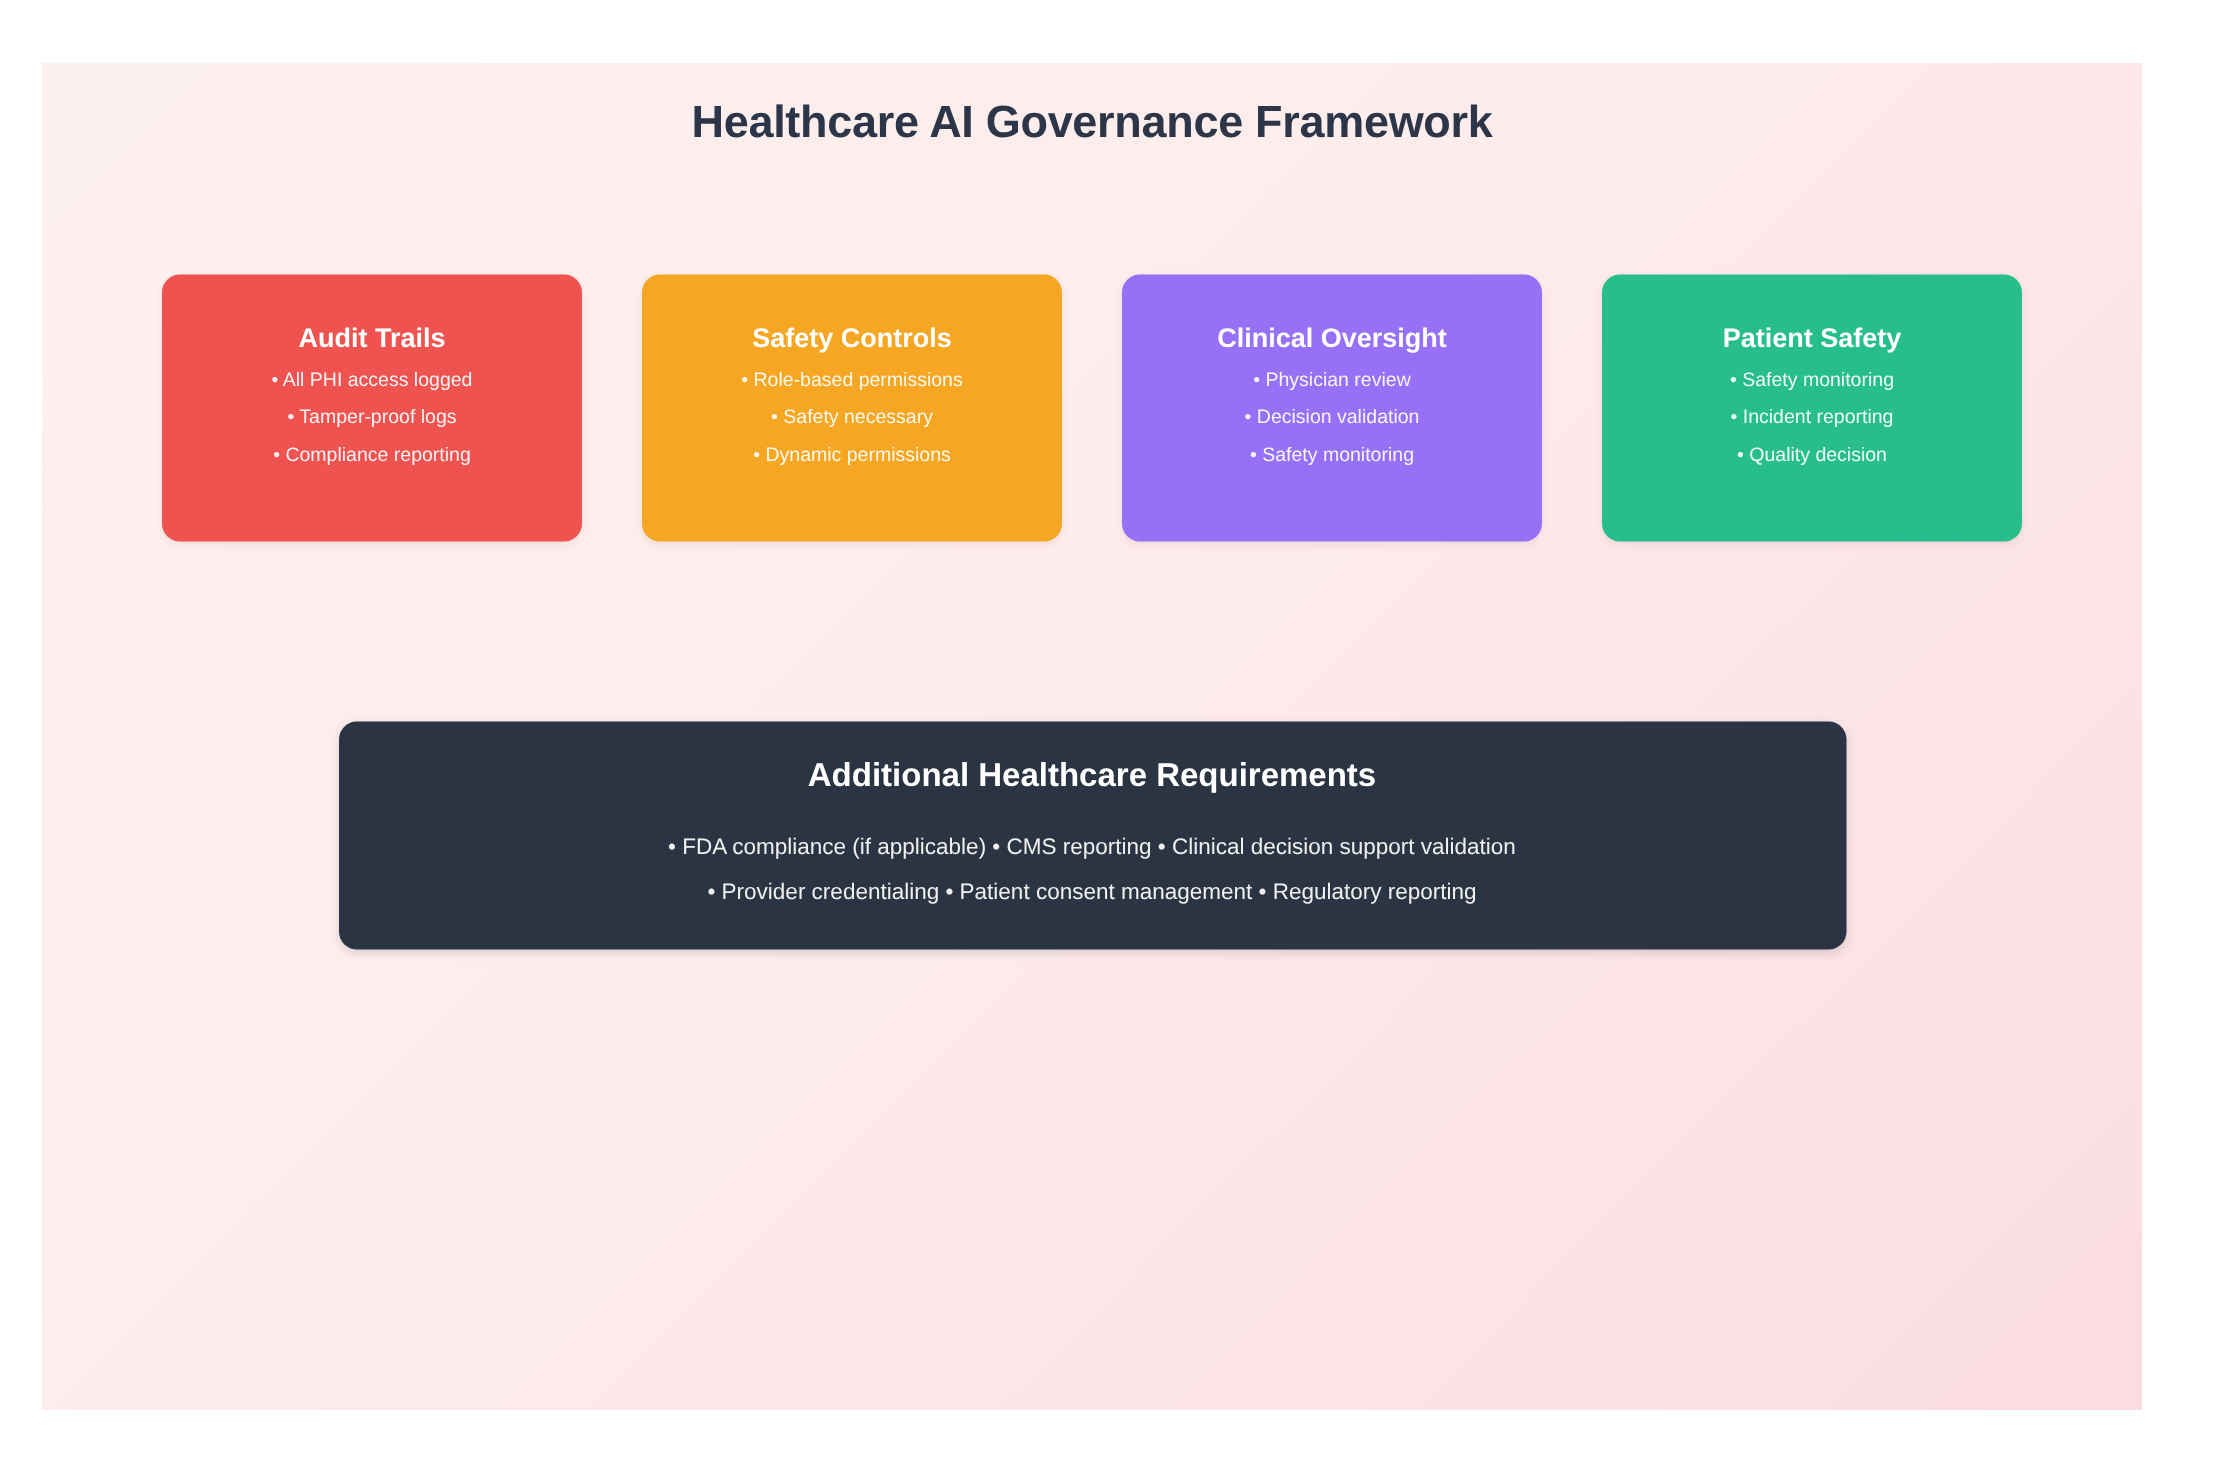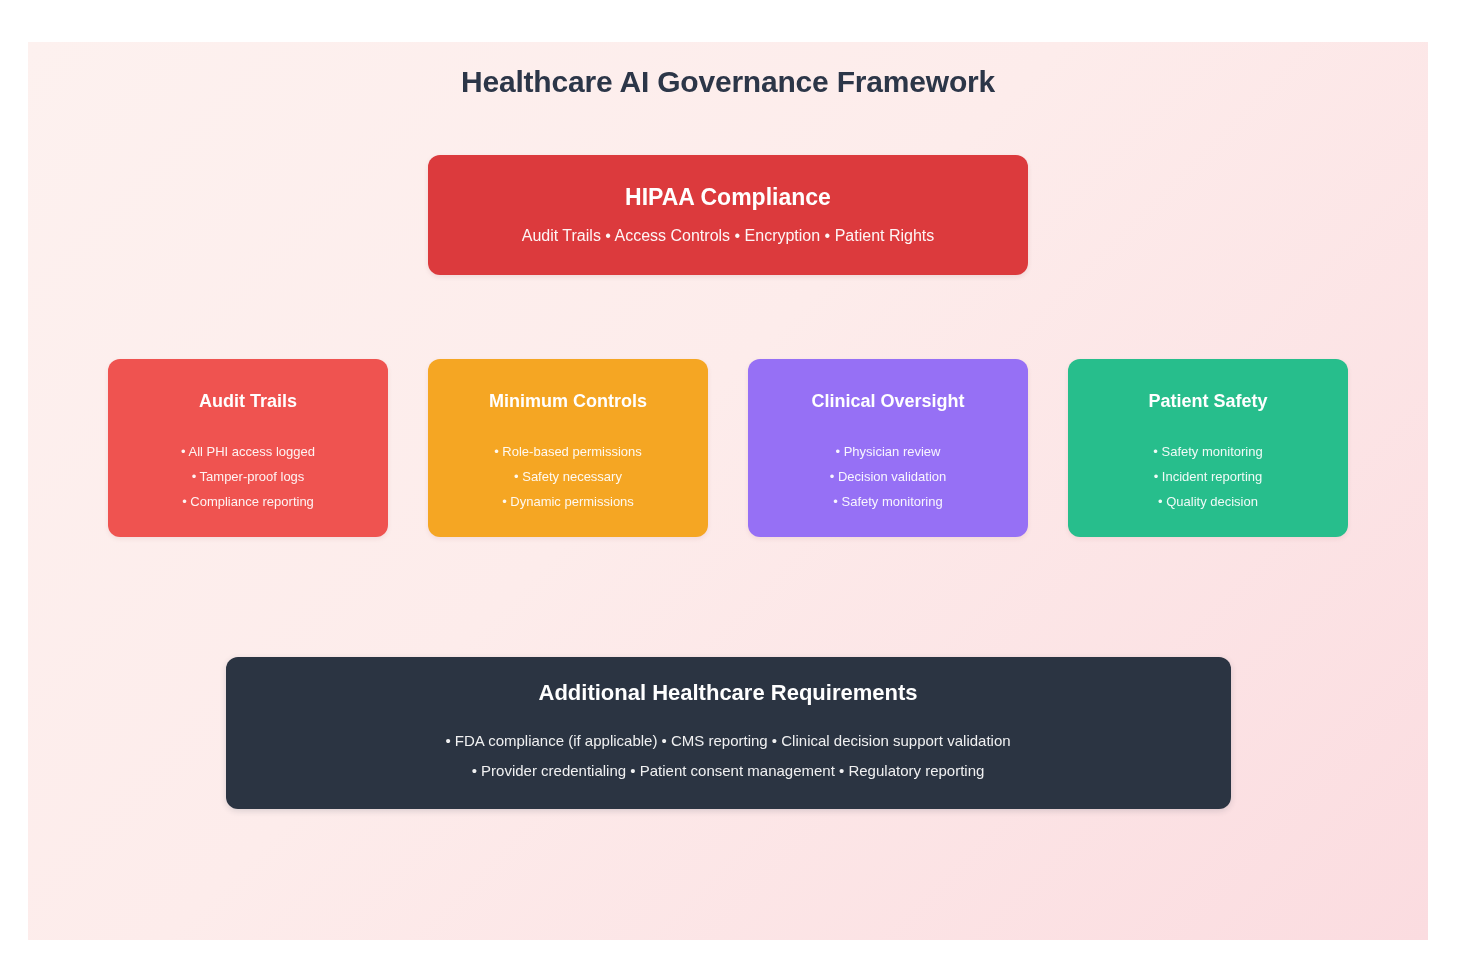--- a/index.html
+++ b/index.html
@@ -77,21 +77,21 @@
     padding: 32px 14px 14px 14px;
     display: flex;
     flex-direction: column;
     align-items: center;
     box-shadow: 0 2px 5px rgba(120, 30, 35, 0.08);
   }
   .card-title {
     font-size: 18px;
     font-weight: bold;
     color: #ffffff;
-    margin-bottom: 28px;
+    margin-bottom: 5px;
     text-align: center;
   }
   .card-bullets {
     list-style: none;
     text-align: center;
     width: 100%;
   }
   .card-bullets li {
     font-size: 13px;
     color: rgba(255,255,255,0.93);
@@ -131,40 +131,34 @@
     line-height: 2.0;
   }
 </style>
 </head>
 <body>
 
 <div id="diagram-canvas" style="background: linear-gradient(135deg, rgb(253, 241, 239) 0%, rgb(253, 236, 235) 45%, rgb(251, 220, 224) 100%);">
 
   <h1 class="page-title" style="color: rgb(44, 54, 72);">Healthcare AI Governance Framework</h1>
 
-  <div class="banner-row">
-    <div class="banner" style="background: rgb(220, 58, 61);">
-      <div class="banner-title">HIPAA Compliance</div>
-      <div class="banner-sub">Audit Trails • Access Controls • Encryption • Patient Rights</div>
-    </div>
-  </div>
 
   <div class="cards-row">
 
     <div class="card" style="background: rgb(239, 83, 80);">
       <div class="card-title">Audit Trails</div>
       <ul class="card-bullets">
         <li>• All PHI access logged</li>
         <li>• Tamper-proof logs</li>
         <li>• Compliance reporting</li>
       </ul>
     </div>
 
     <div class="card" style="background: rgb(245, 166, 35);">
-      <div class="card-title">Minimum Controls</div>
+      <div class="card-title">Safety Controls</div>
       <ul class="card-bullets">
         <li>• Role-based permissions</li>
         <li>• Safety necessary</li>
         <li>• Dynamic permissions</li>
       </ul>
     </div>
 
     <div class="card" style="background: rgb(150, 112, 245);">
       <div class="card-title">Clinical Oversight</div>
       <ul class="card-bullets">

